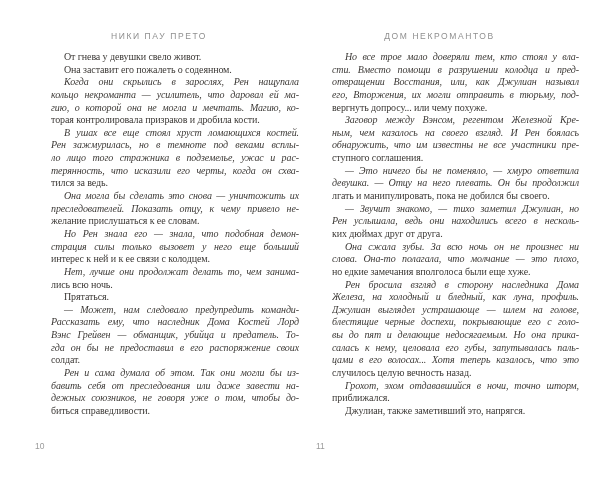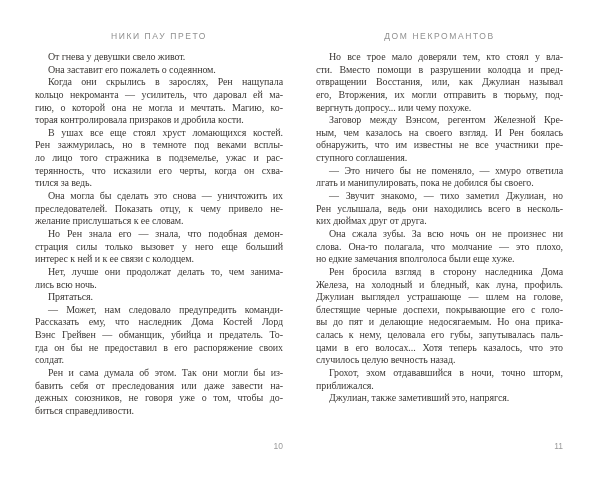--- a/index.html
+++ b/index.html
@@ -19,37 +19,37 @@
     position: absolute; top: 31px; left: 0; right: 0;
     text-align: center;
     font-family: "Liberation Sans", sans-serif;
     font-size: 8.5px; font-weight: 400;
     letter-spacing: 1.6px;
     color: #8f8f8f;
     white-space: nowrap;
   }
 
   .text-block {
-    position: absolute; top: 51px; left: 0; width: 100%;
+    position: absolute; top: 51px; left: 16px; width: 100%;
     color: #3c3936;
     font-size: 10px;
     letter-spacing: -0.1px;
   }
   .paragraph { margin: 0; }
   .line {
     height: 12.65px; line-height: 12.65px;
     overflow: hidden;
     text-align: left;
   }
-  .line.fill { text-align: justify; text-align-last: justify; }
+  .line.fill { text-align: justify; text-align-last: justify; font-style: italic; }
   .line.first { text-indent: 13px; }
 
   .folio {
     position: absolute; top: 441px; left: 0; right: 0;
-    text-align: right;
+    text-align: left;
     font-family: "Liberation Sans", sans-serif;
     font-size: 8.5px;
     color: #9a9a9a;
   }
 </style>
 </head>
 <body>
 
 <div class="spread">
 
@@ -120,20 +120,21 @@
           <div class="line last">вергнуть допросу... или чему похуже.</div>
         </div>
         <div class="paragraph">
           <div class="line first fill">Заговор между Вэнсом, регентом Железной Кре-</div>
           <div class="line fill">ным, чем казалось на своего взгляд. И Рен боялась</div>
           <div class="line fill">обнаружить, что им известны не все участники пре-</div>
           <div class="line last">ступного соглашения.</div>
         </div>
         <div class="paragraph">
           <div class="line first fill">— Это ничего бы не поменяло, — хмуро ответила</div>
+          <div class="line fill">девушка. — Отцу на него плевать. Он бы продолжил</div>
           <div class="line last">лгать и манипулировать, пока не добился бы своего.</div>
         </div>
         <div class="paragraph">
           <div class="line first fill">— Звучит знакомо, — тихо заметил Джулиан, но</div>
           <div class="line fill">Рен услышала, ведь они находились всего в несколь-</div>
           <div class="line last">ких дюймах друг от друга.</div>
         </div>
         <div class="paragraph">
           <div class="line first fill">Она сжала зубы. За всю ночь он не произнес ни</div>
           <div class="line fill">слова. Она-то полагала, что молчание — это плохо,</div>

